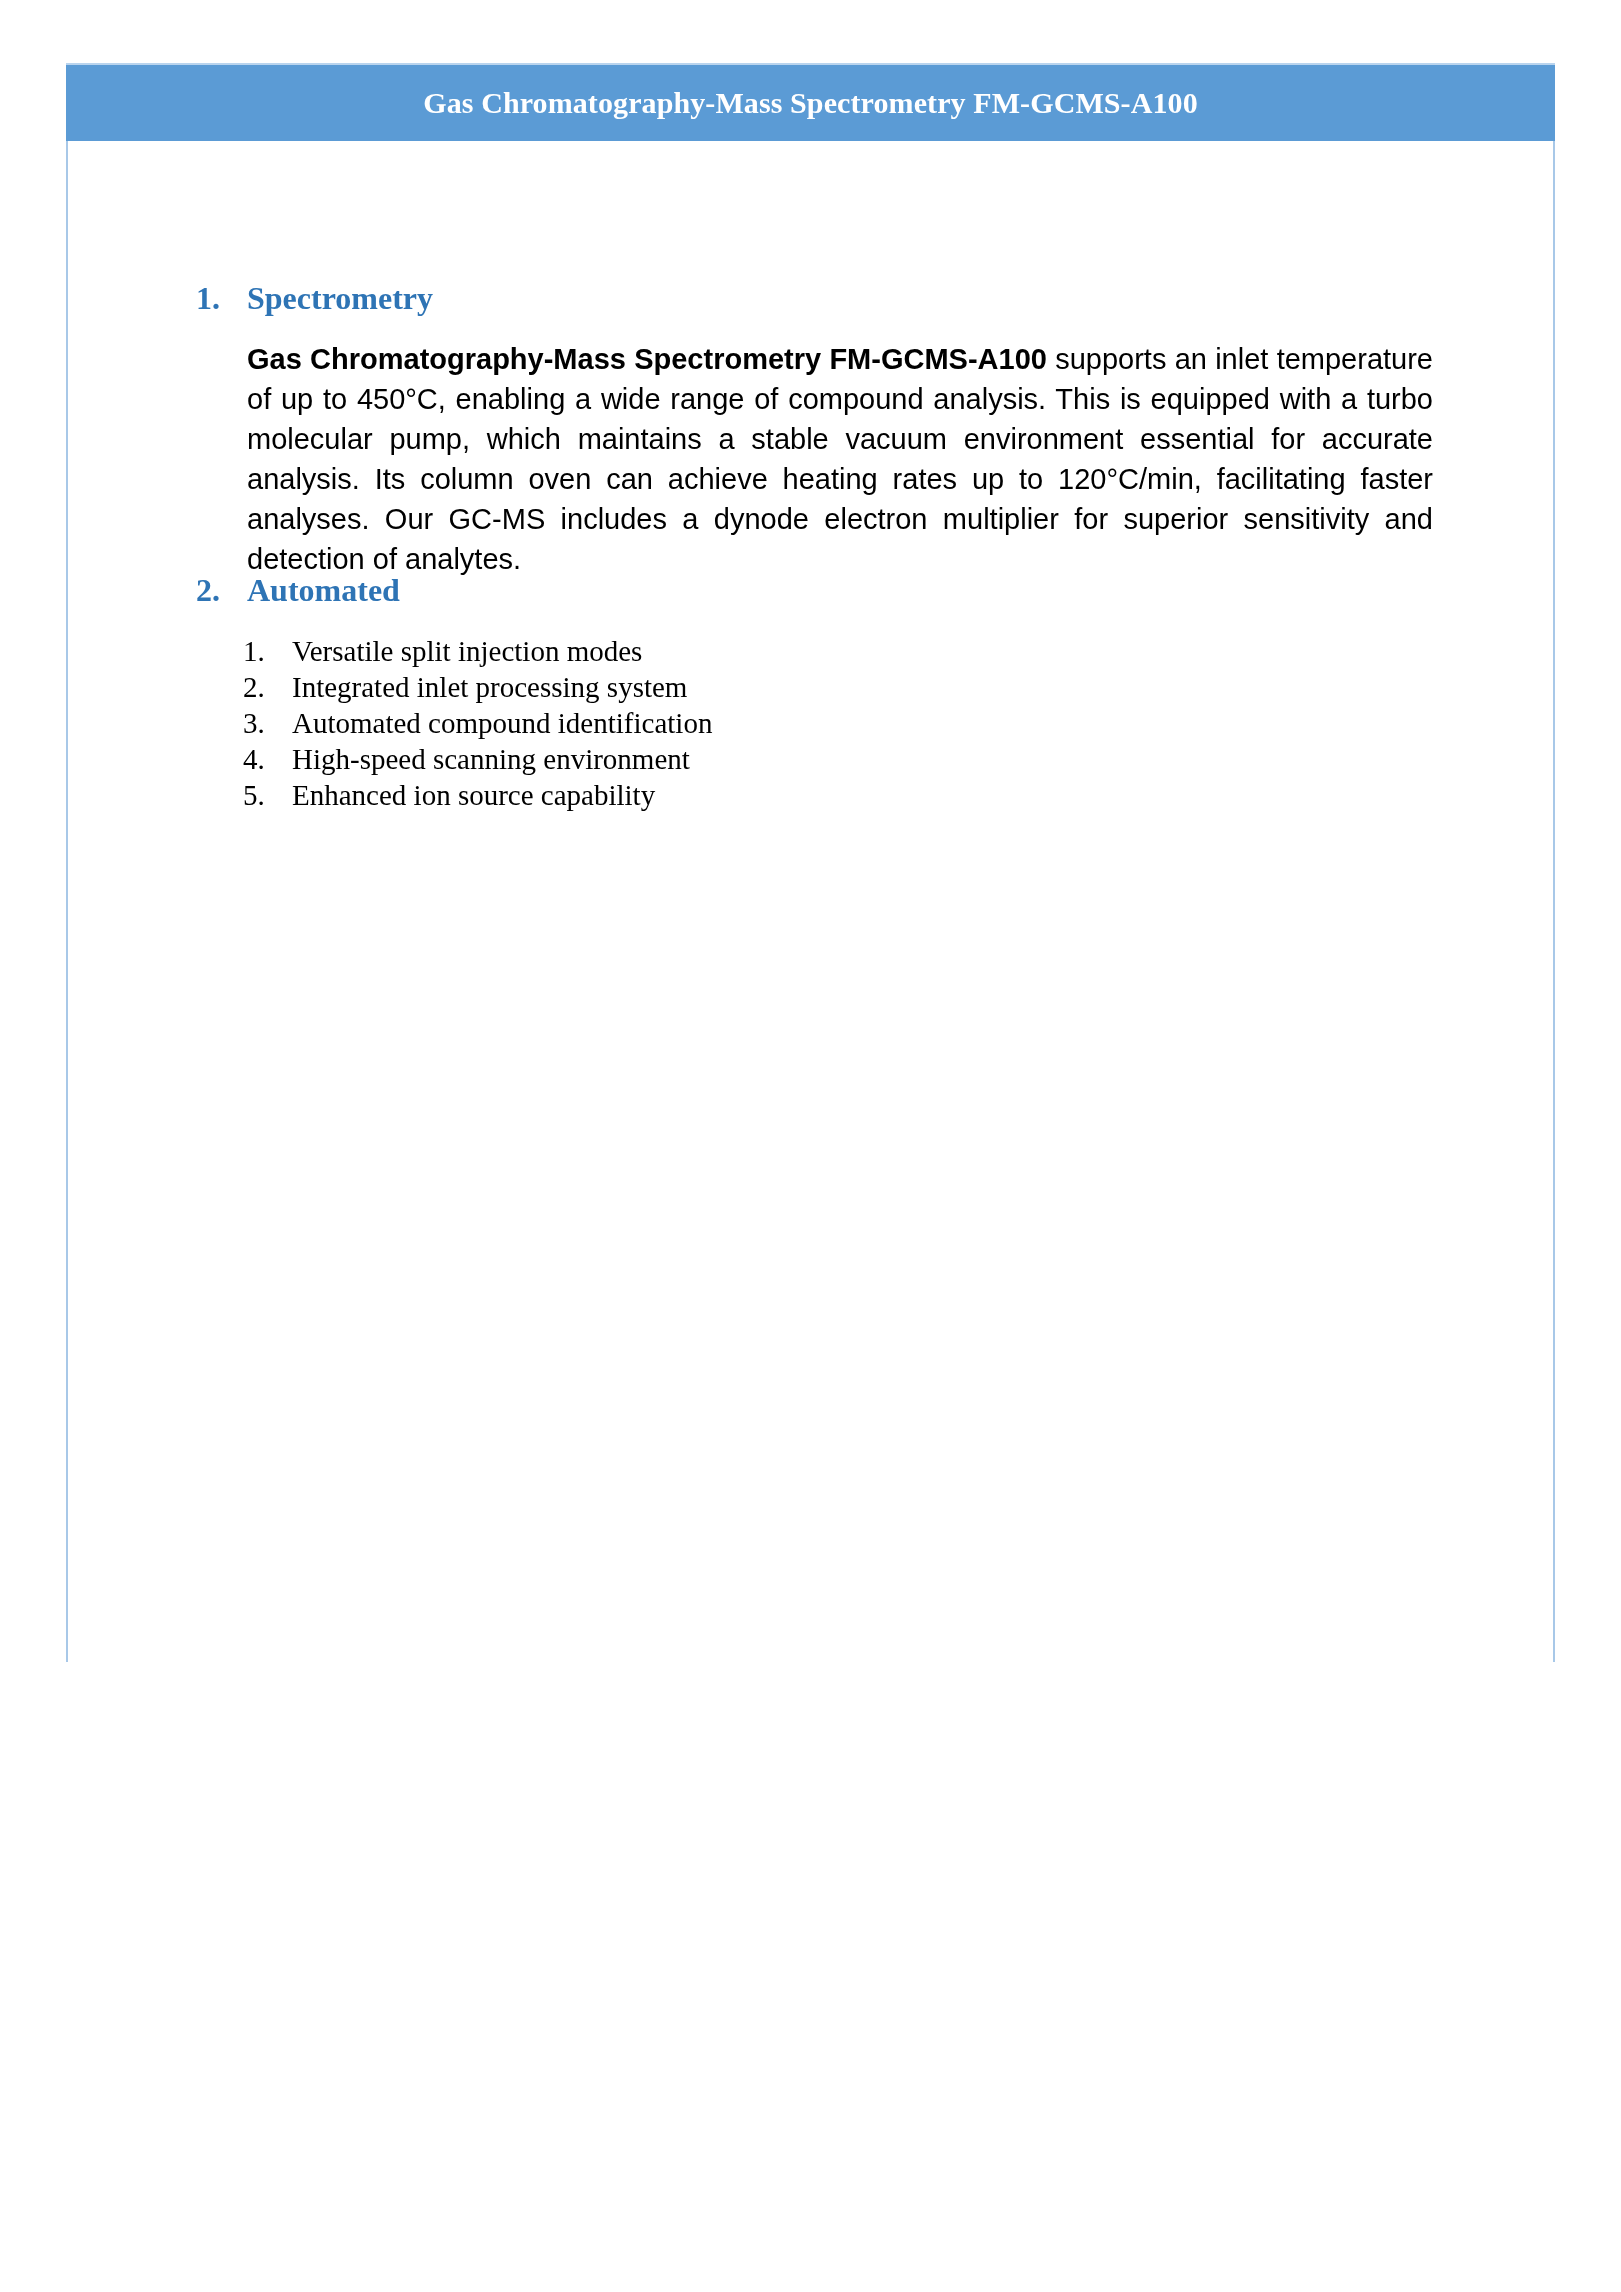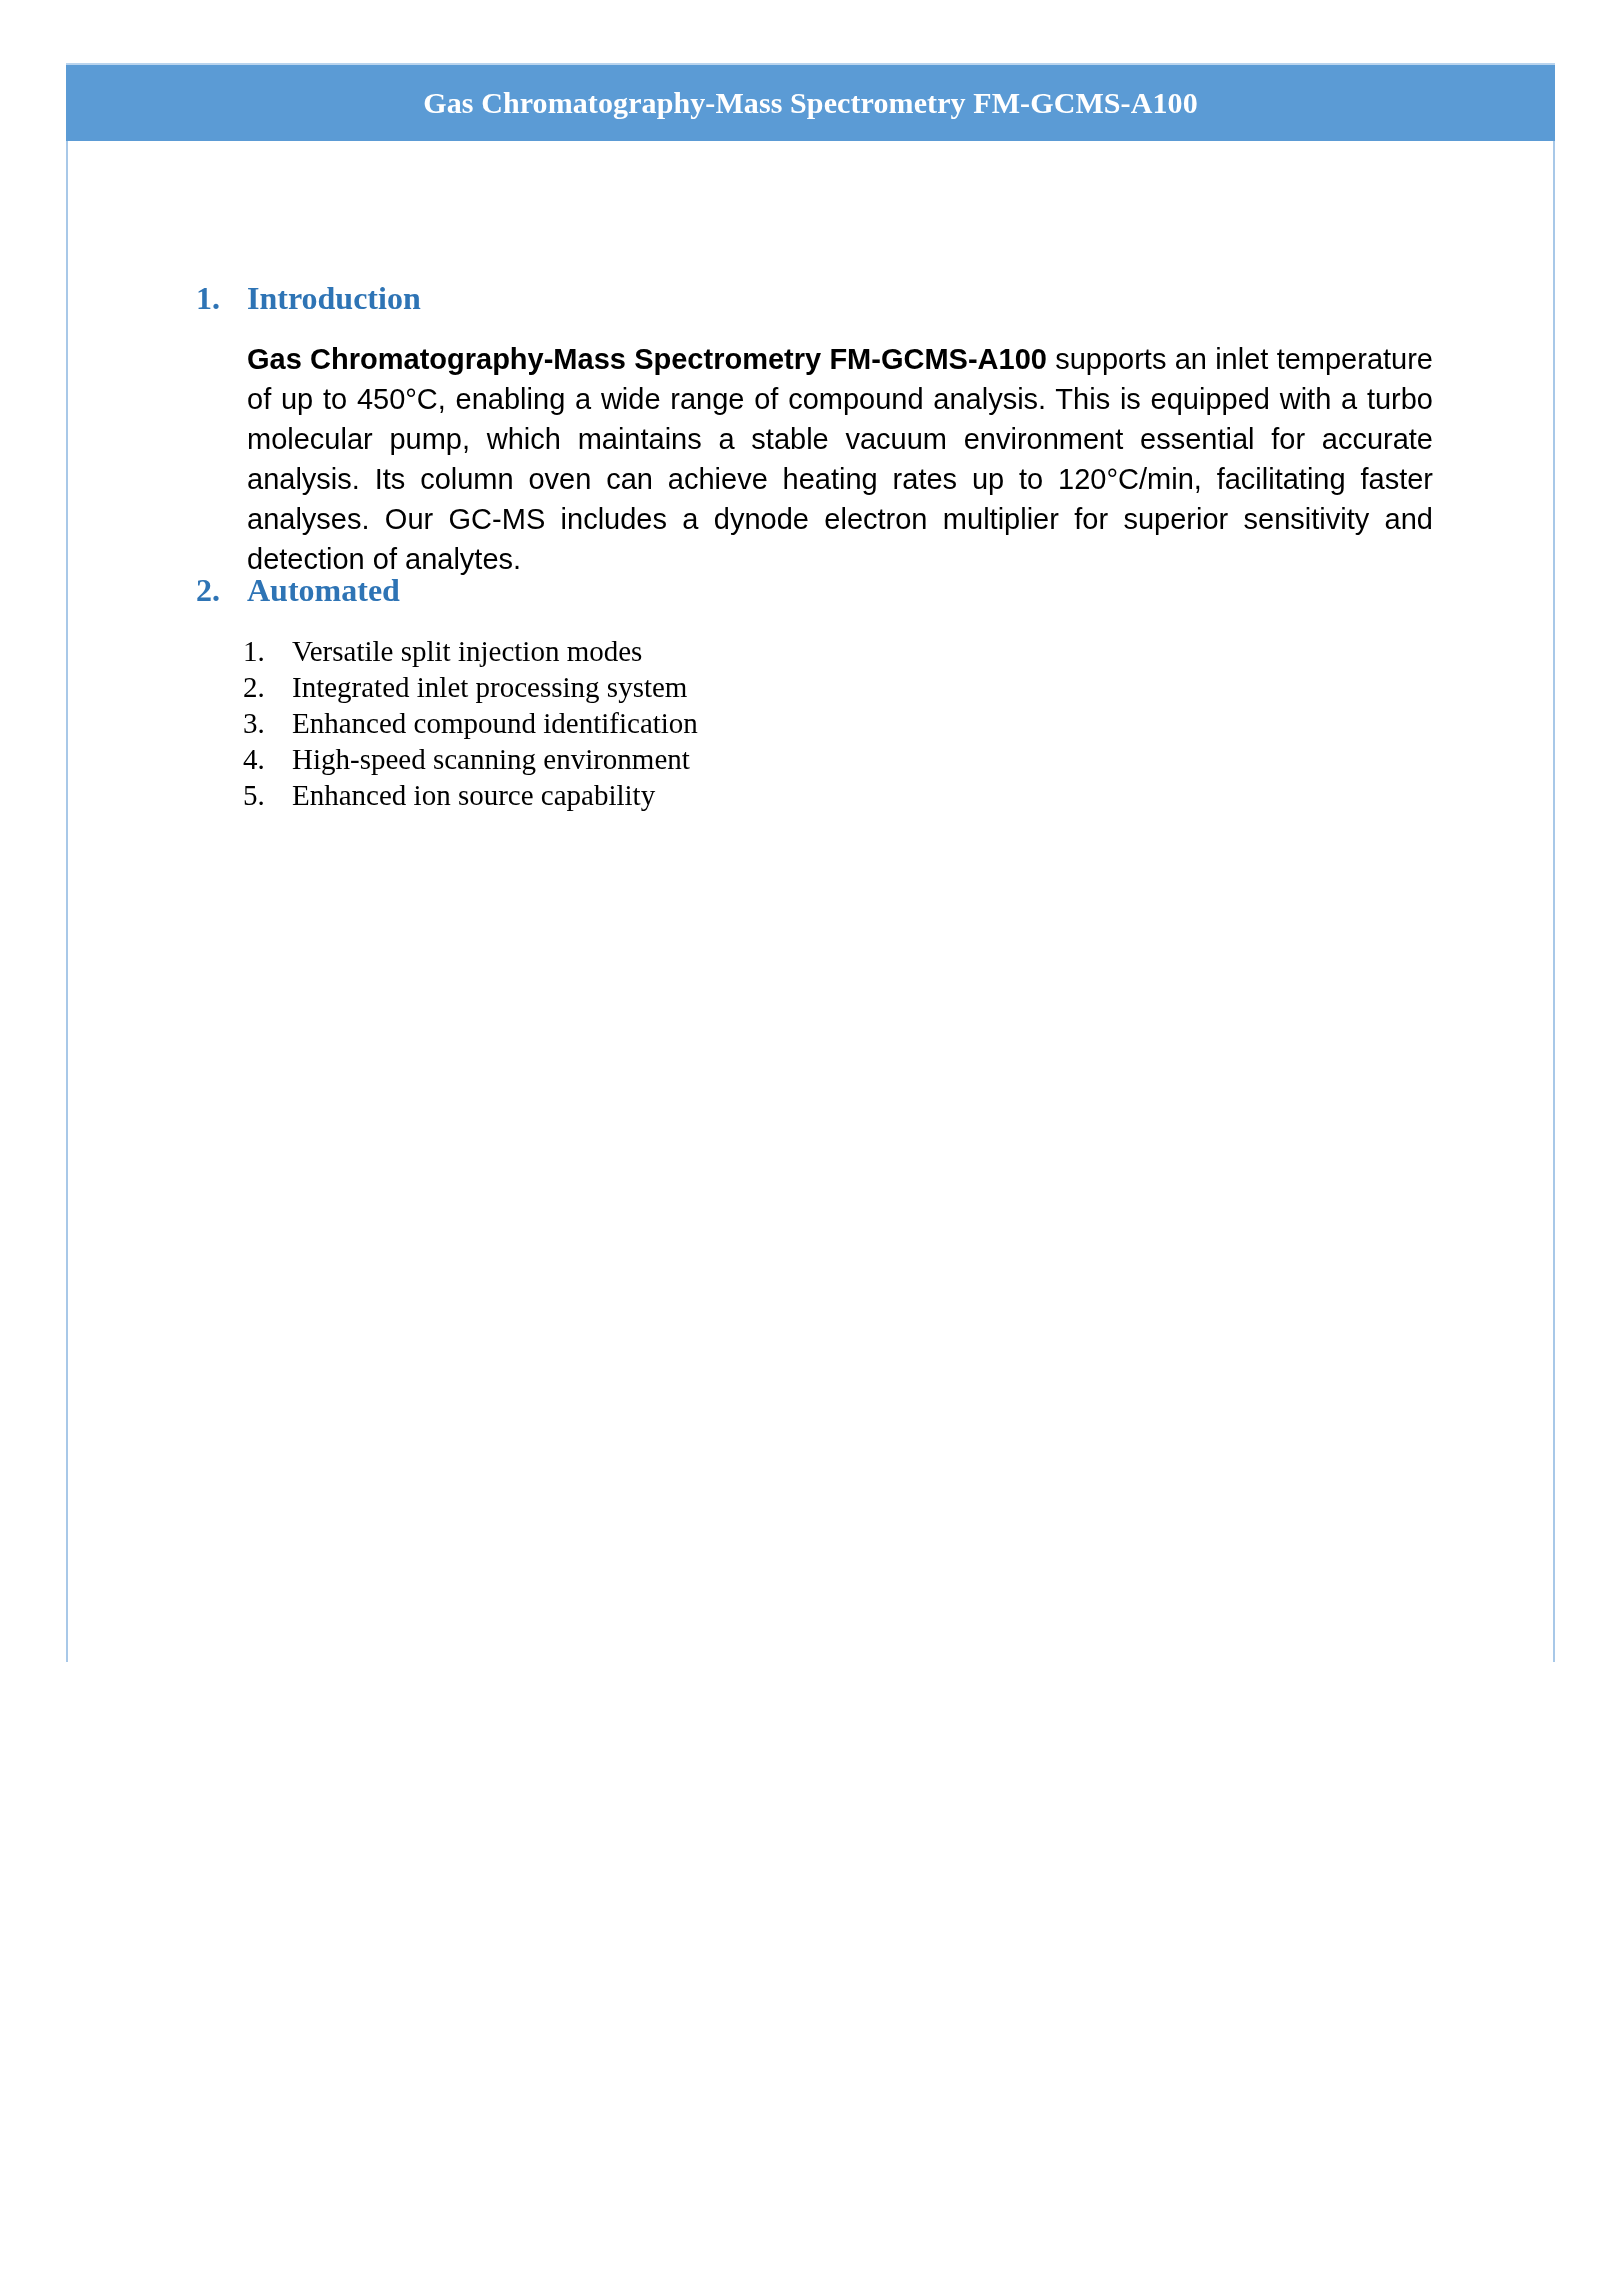--- a/index.html
+++ b/index.html
@@ -167,21 +167,21 @@
 
   <div id="header-banner">
     <div id="header-title">Gas Chromatography-Mass Spectrometry FM-GCMS-A100</div>
   </div>
 
   <div id="content">
 
     <div class="section" style="height:588px;">
       <div class="section-heading" style="position:absolute; left:0; top:139px; width:1621px;">
         <span class="sec-num">1.</span>
-        <span class="sec-title">Introduction</span>
+        <span class="sec-title">Spectrometry</span>
       </div>
 
       <p class="body-para" style="top:198px; margin:0;">
         <span class="lead">Gas Chromatography-Mass Spectrometry FM-GCMS-A100</span><span> supports an inlet temperature of up to 450°C, enabling a wide range of compound analysis. This is equipped with a turbo molecular pump, which maintains a stable vacuum environment essential for accurate analysis. Its column oven can achieve heating rates up to 120°C/min, facilitating faster analyses. Our GC-MS includes a dynode electron multiplier for superior sensitivity and detection of analytes.</span>
       </p>
     </div>
 
     <div class="section" style="height:392px;">
       <div class="section-heading" style="position:absolute; left:0; top:-157px; width:1621px;">
         <span class="sec-num">2.</span>
@@ -192,21 +192,21 @@
         <li>
           <span class="item-num">1.</span>
           <span class="item-text">Versatile split injection modes</span>
         </li>
         <li>
           <span class="item-num">2.</span>
           <span class="item-text">Integrated inlet processing system</span>
         </li>
         <li>
           <span class="item-num">3.</span>
-          <span class="item-text">Enhanced compound identification</span>
+          <span class="item-text">Automated compound identification</span>
         </li>
         <li>
           <span class="item-num">4.</span>
           <span class="item-text">High-speed scanning environment</span>
         </li>
         <li>
           <span class="item-num">5.</span>
           <span class="item-text">Enhanced ion source capability</span>
         </li>
       </ol>

